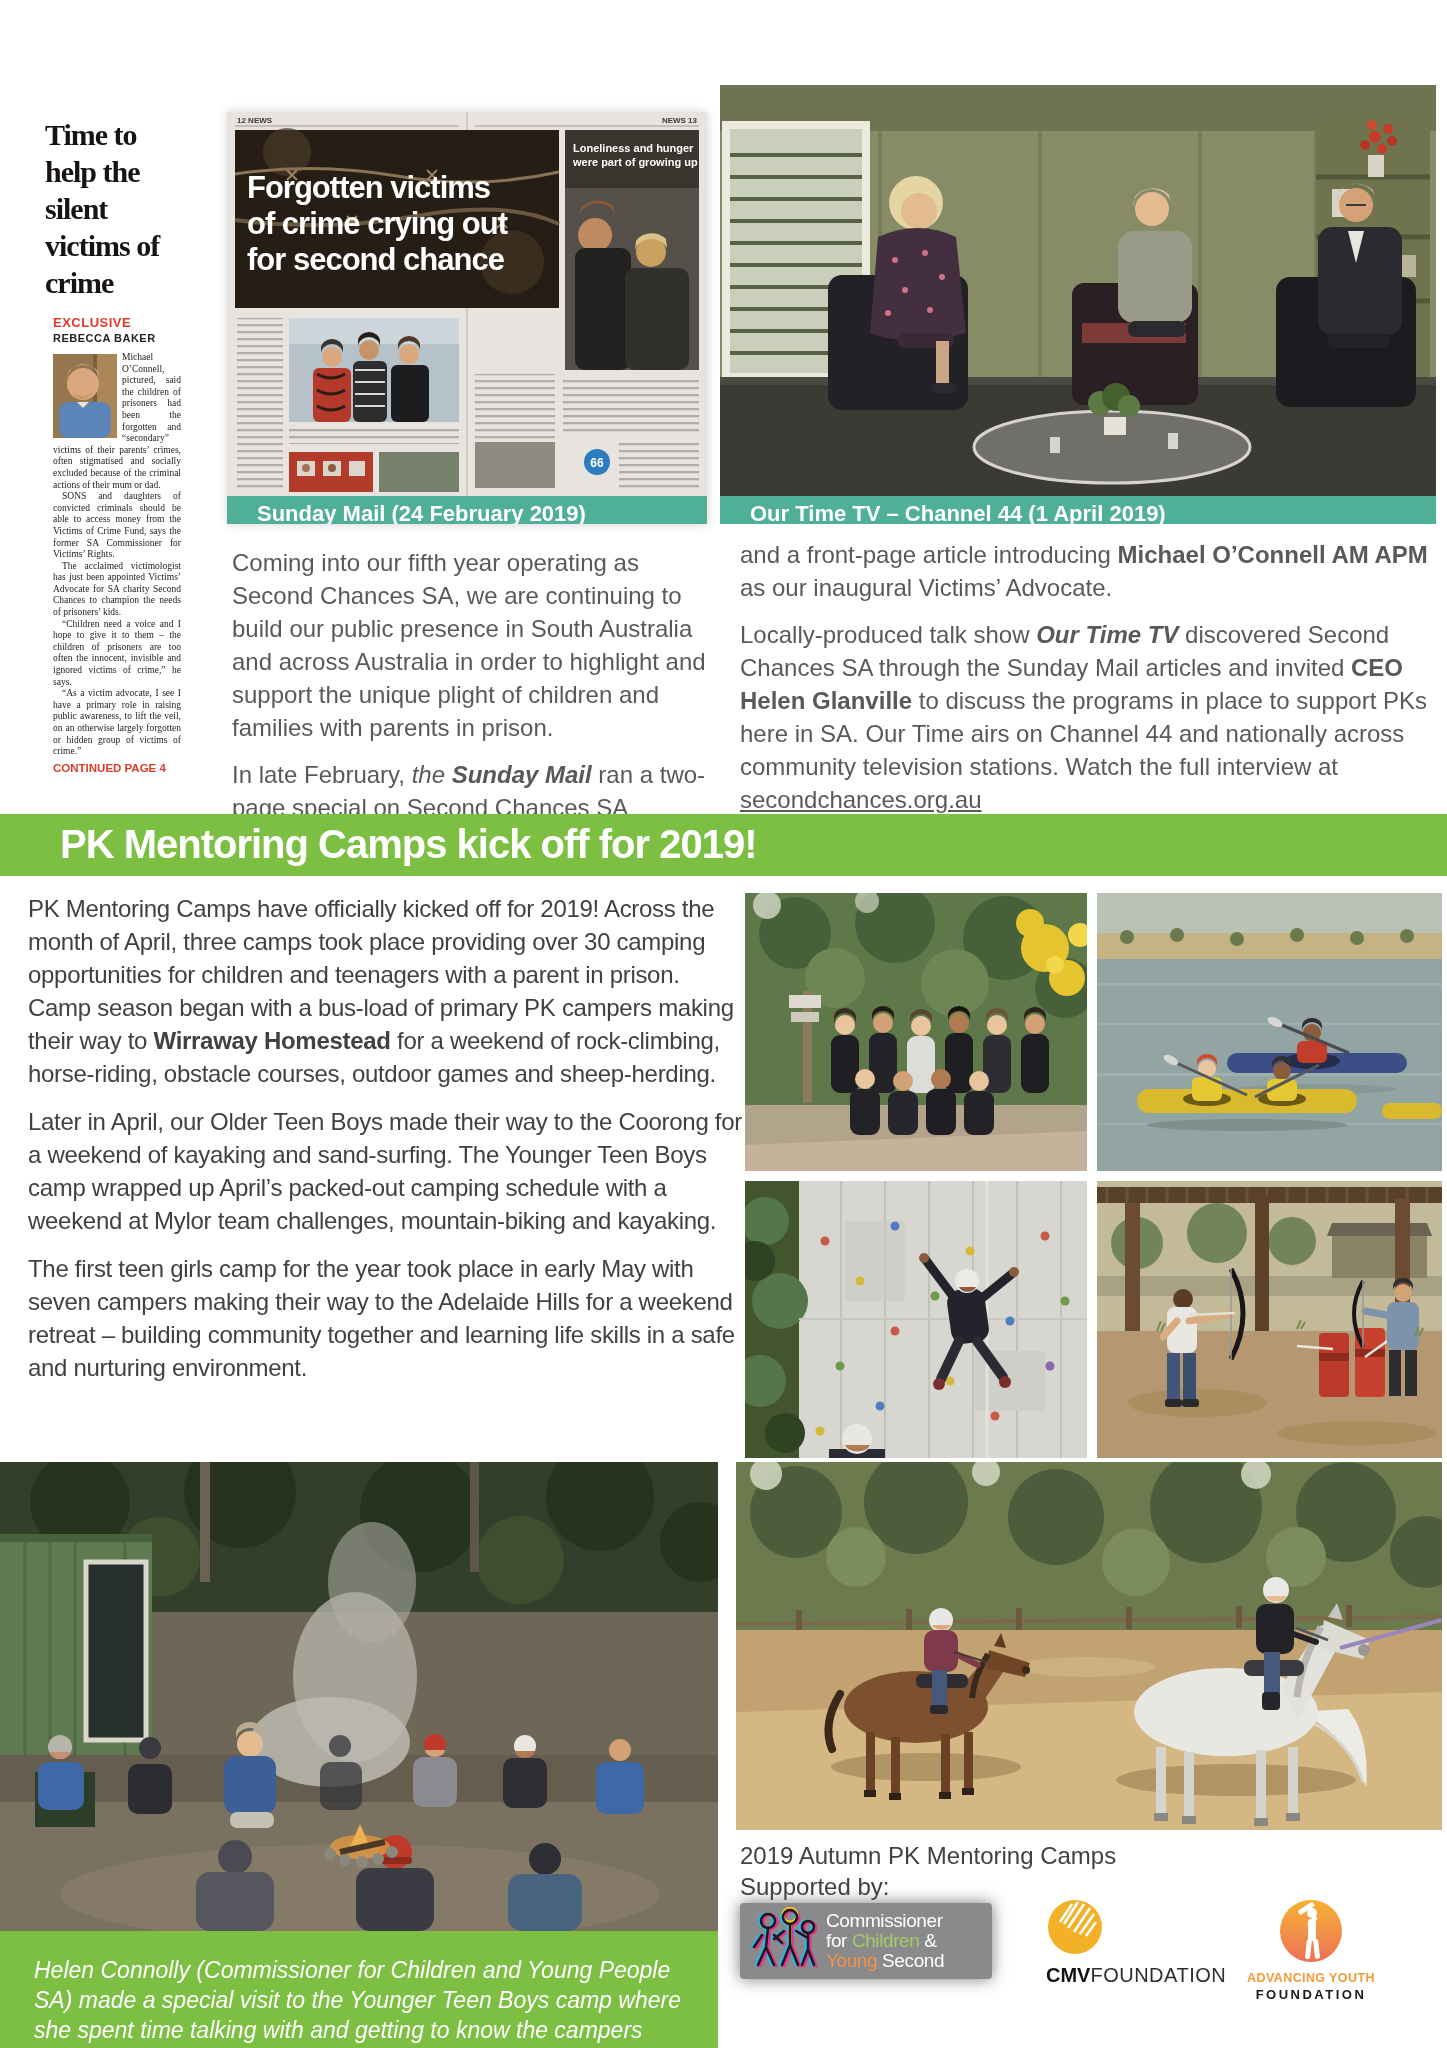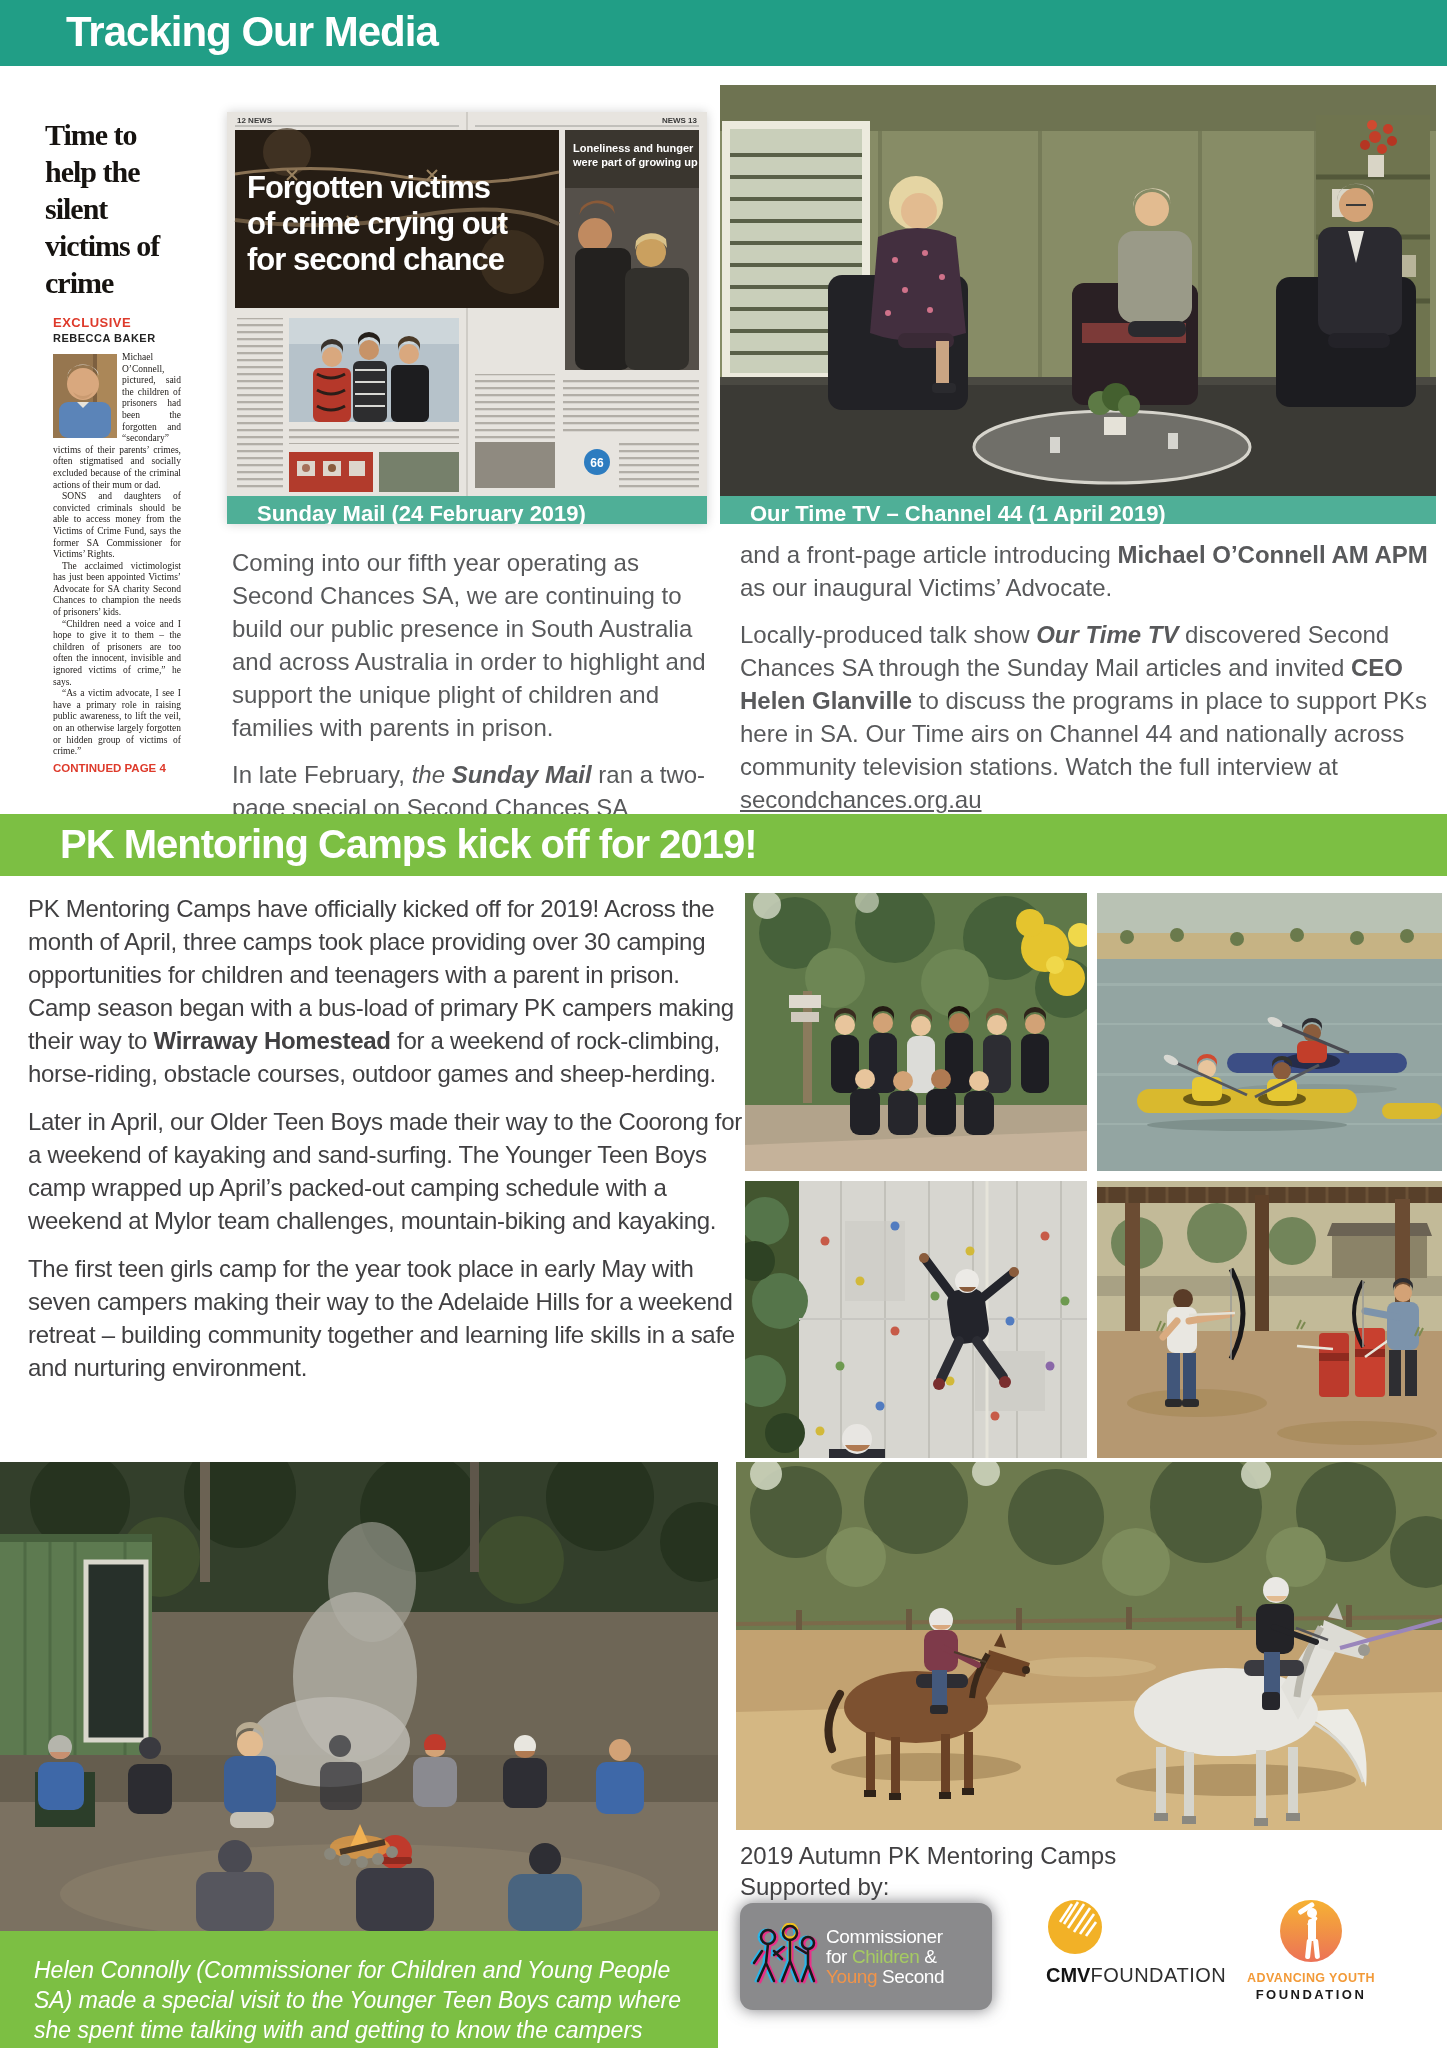--- a/index.html
+++ b/index.html
@@ -49,41 +49,38 @@
   .pktext p { margin-bottom:15px; }
 
   
   .campfire { left:0; top:1462px; width:718px; }
   .campcap { background:var(--green,#7CBF43); color:#fff; font-style:italic; width:718px;
              height:117px; padding:24px 26px 0 34px; font-size:23px; line-height:30px; }
 
   
   .supp { left:740px; top:1840px; width:520px; color:var(--dark_gray,#414042);
           font-size:24px; line-height:31px; }
-  .logo-ccyp { left:740px; top:1903px; width:252px; height:107px; background:#8a8a8c;
-               border-radius:13px; box-shadow:0 0 16px rgba(90,90,95,.8);
+  .logo-ccyp { left:740px; top:1903px; width:252px; height:76px; background:#8a8a8c;
+               border-radius:4px; box-shadow:0 0 16px rgba(90,90,95,.8);
                display:flex; align-items:center; padding:6px 4px 6px 10px; }
   .ccyp-text { color:#fff; font-size:19px; line-height:20px; margin-left:4px; letter-spacing:-0.4px; }
   .ccyp-green { color:#a6cb62; } .ccyp-orange { color:#f0944a; }
   .logo-cmv { left:1046px; top:1898px; width:180px; text-align:left; }
   .cmv-line { font-size:20px; letter-spacing:0; margin-top:4px; }
   .cmv-bold { font-weight:800; color:#141414; }
   .cmv-rest { font-weight:400; color:#2e2e2e; letter-spacing:.5px; }
   .logo-ayf { left:1243px; top:1898px; width:136px; text-align:center; }
   .ayf-l1 { color:#F29A38; font-weight:bold; font-size:12.5px; letter-spacing:.4px; margin-top:5px; }
   .ayf-l2 { color:#1a1a1a; font-weight:bold; font-size:13px; letter-spacing:2.5px; margin-top:2px; }
 </style>
 </head>
 <body>
 
 <div class="page">
 
-  <div class="abs banner1">
-    <span>Tracking Our Media</span>
-  </div>
 
   <div class="abs clip">
     <h2>Time to help the silent victims of crime</h2>
     <div class="kick">EXCLUSIVE</div>
     <div class="byl">REBECCA BAKER</div>
     <div class="body">
       <svg class="mugshot" viewBox="0 0 64 84">
         <rect width="64" height="84" fill="#96764f"></rect>
         <rect x="40" width="24" height="84" fill="#ab8758"></rect>
         <rect x="40" y="0" width="4" height="84" fill="#7d6040"></rect>

